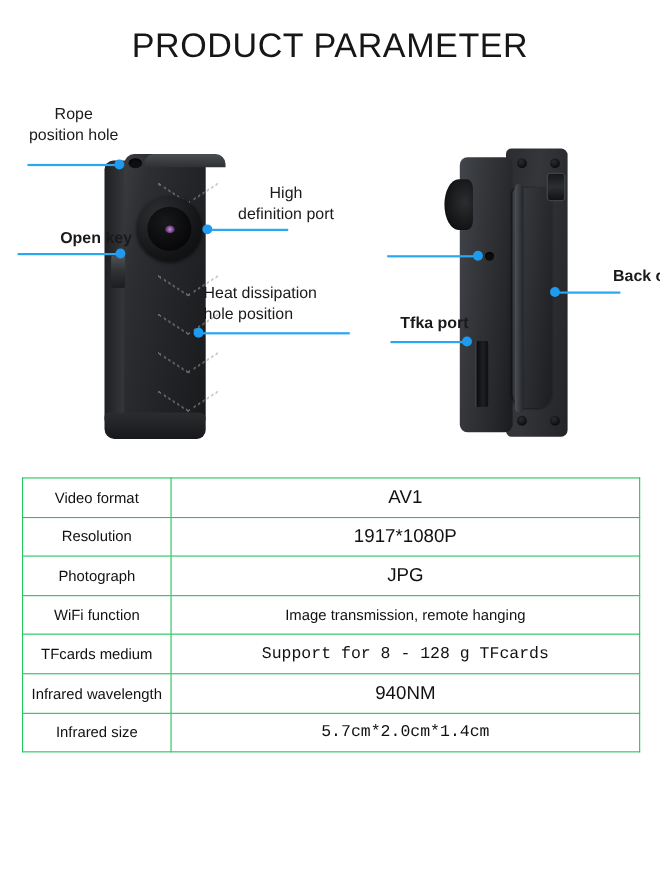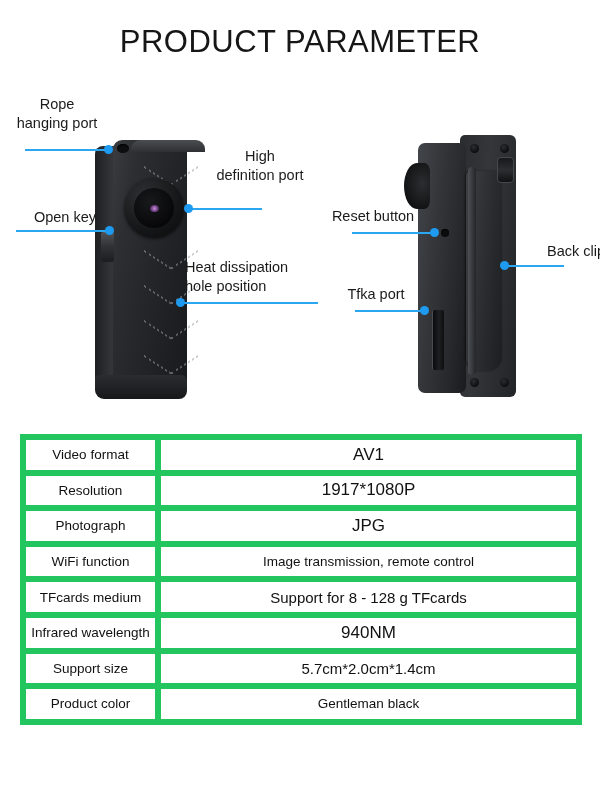--- a/index.html
+++ b/index.html
@@ -45,21 +45,21 @@
   
   .callout-label {
     position: absolute;
     font-size: 14.5px;
     color: #1a1a1a;
     line-height: 19px;
     white-space: nowrap;
   }
   .callout-label.center { text-align: center; }
   .callout-label.right  { }
-  .callout-label.left   { text-align: center; }
+  .callout-label.left   { text-align: right; font-weight: bold; }
 
   
   .leader-line {
     position: absolute;
     height: 2px;
     background: #2BA7F2;
   }
   .leader-dot {
     position: absolute;
     width: 9px;
@@ -241,34 +241,34 @@
   
   #spec-table {
     position: absolute;
     left: 20px;
     top: 434px;
     width: 562px;
     border-collapse: collapse;
     table-layout: fixed;
   }
   #spec-table td {
-    border: 6px solid #22c55e;
+    border: 1px solid #22c55e;
     height: 35.6px;
     text-align: center;
     vertical-align: middle;
     color: #111;
     padding: 0 4px;
   }
   #spec-table td.key {
     width: 135px;
     font-size: 13.5px;
   }
   #spec-table td.val { font-size: 17px; }
   #spec-table td.val.sm { font-size: 13.5px; }
-  #spec-table td.val.md { font-size: 15px; }
+  #spec-table td.val.md { font-size: 15px; font-family: Liberation Mono, monospace; }
 </style>
 </head>
 <body>
 
 <div id="page">
 
   <div id="page-title">PRODUCT PARAMETER</div>
 
   <div id="product-area">
 
@@ -300,50 +300,47 @@
       <div class="clip-edge"></div>
       <div class="usb-port"></div>
       <div class="screw tl"></div>
       <div class="screw tr"></div>
       <div class="screw bl"></div>
       <div class="screw br"></div>
       <div class="reset-hole"></div>
       <div class="tf-slot"></div>
     </div>
 
-    <div class="callout-label center" style="left:2px; top:0px; width:110px;">
+    <div class="callout-label center" style="left:12px; top:0px; width:110px;">
       <div>Rope</div>
-      <div>hanging port</div>
+      <div>position hole</div>
     </div>
     <div class="leader-line" style="left:25px; top:54px; width:82px;"></div>
     <div class="leader-dot" style="left:104px; top:50px;"></div>
 
     <div class="callout-label left" style="left:10px; top:113px; width:110px;">
       <div>Open key</div>
     </div>
     <div class="leader-line" style="left:16px; top:135px; width:92px;"></div>
     <div class="leader-dot" style="left:105px; top:131px;"></div>
 
-    <div class="callout-label center" style="left:195px; top:52px; width:130px;">
+    <div class="callout-label center" style="left:195px; top:72px; width:130px;">
       <div>High</div>
       <div>definition port</div>
     </div>
     <div class="leader-line" style="left:190px; top:113px; width:72px;"></div>
     <div class="leader-dot" style="left:184px; top:109px;"></div>
 
     <div class="callout-label right" style="left:185px; top:163px; width:135px;">
       <div>Heat dissipation</div>
       <div>hole position</div>
     </div>
     <div class="leader-line" style="left:183px; top:207px; width:135px;"></div>
     <div class="leader-dot" style="left:176px; top:203px;"></div>
 
-    <div class="callout-label left" style="left:313px; top:112px; width:120px;">
-      <div>Reset button</div>
-    </div>
     <div class="leader-line" style="left:352px; top:137px; width:82px;"></div>
     <div class="leader-dot" style="left:430px; top:133px;"></div>
 
     <div class="callout-label left" style="left:326px; top:190px; width:100px;">
       <div>Tfka port</div>
     </div>
     <div class="leader-line" style="left:355px; top:215px; width:68px;"></div>
     <div class="leader-dot" style="left:420px; top:211px;"></div>
 
     <div class="callout-label left" style="left:531px; top:147px; width:90px;">
@@ -363,34 +360,30 @@
         <tr>
           <td class="key">Resolution</td>
           <td class="val">1917*1080P</td>
         </tr>
         <tr>
           <td class="key">Photograph</td>
           <td class="val">JPG</td>
         </tr>
         <tr>
           <td class="key">WiFi function</td>
-          <td class="val sm">Image transmission, remote control</td>
+          <td class="val sm">Image transmission, remote hanging</td>
         </tr>
         <tr>
           <td class="key">TFcards medium</td>
           <td class="val md">Support for 8 - 128 g TFcards</td>
         </tr>
         <tr>
           <td class="key">Infrared wavelength</td>
           <td class="val">940NM</td>
         </tr>
         <tr>
-          <td class="key">Support size</td>
+          <td class="key">Infrared size</td>
           <td class="val md">5.7cm*2.0cm*1.4cm</td>
-        </tr>
-        <tr>
-          <td class="key">Product color</td>
-          <td class="val sm">Gentleman black</td>
         </tr>
       </tbody>
   </table>
 
 </div>
 
 </body></html>

